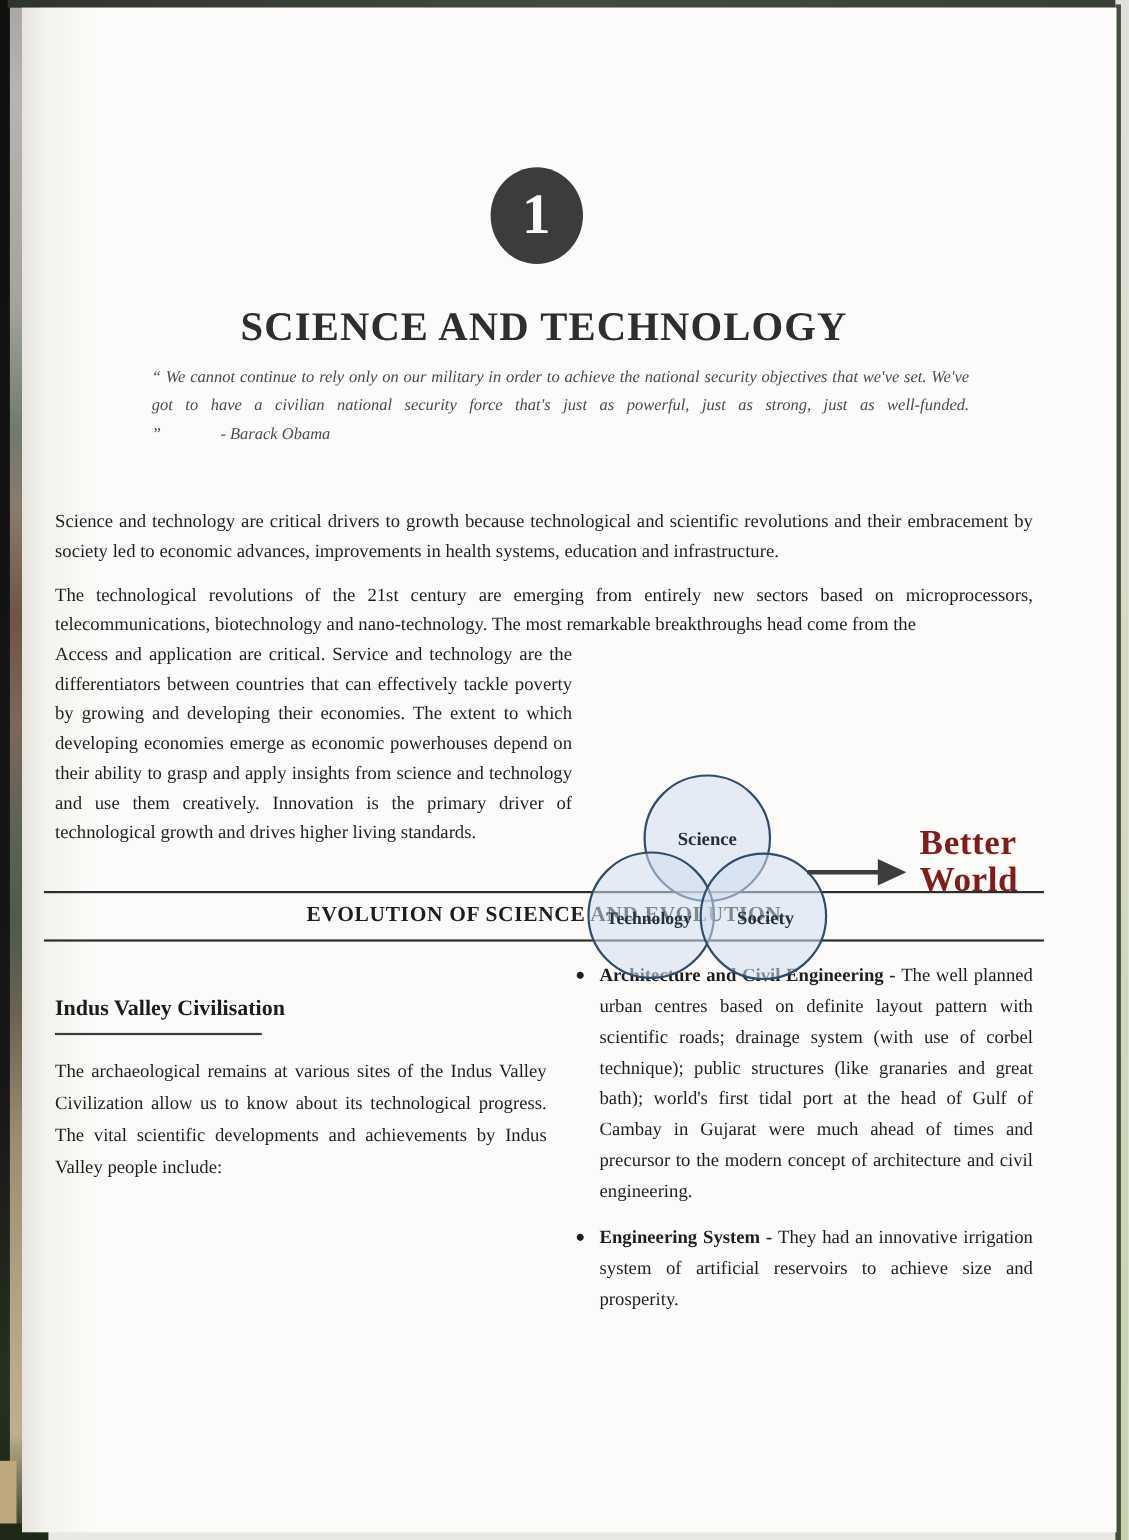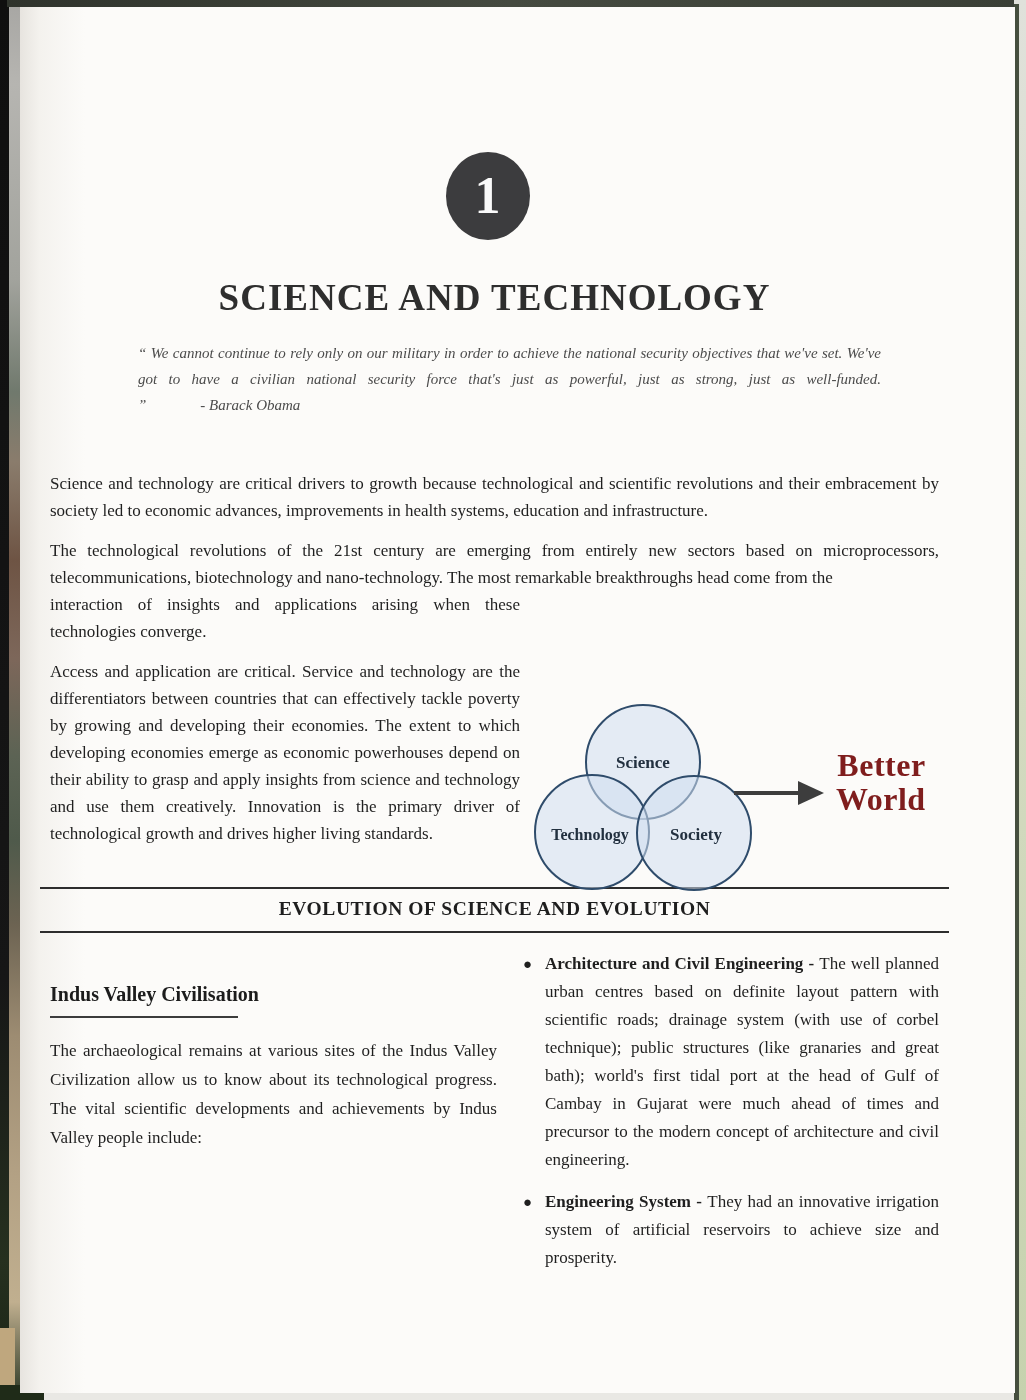--- a/index.html
+++ b/index.html
@@ -42,34 +42,34 @@
   }
   .badge span { color:#fafafa; font-size:52px; font-weight:bold; line-height:1; }
 
   
   .title { text-align:center; margin-top:38px; color:#2e2e2e; font-weight:bold; }
   .title .t1 { font-size:37px; letter-spacing:1px; line-height:40px; }
   .title .t2 { font-size:37px; letter-spacing:1px; line-height:40px; margin-top:14px; }
 
   
   .quote {
-    margin:22px 58px 0 88px; font-style:italic; color:#4b4b4b;
+    margin:12px 58px 0 88px; font-style:italic; color:#4b4b4b;
     font-size:15px; line-height:26px; text-align:justify;
   }
   .quote .attr { font-style:italic; padding-left:54px; white-space:nowrap; }
 
   
   .bodytext { margin-top:52px; font-size:17px; line-height:27px; color:#1f1f1f; }
   .bodytext p { text-align:justify; margin-bottom:13px; }
   .bodytext p.tight { margin-bottom:0; }
   .bodytext .narrow { width:470px; }
   .lead-bold { font-weight:bold; }
 
   
-  .figure { position:absolute; left:528px; top:692px; width:440px; height:235px;text-align:right; }
+  .figure { position:absolute; left:528px; top:692px; width:440px; height:235px; }
   .figure svg { position:absolute; left:0; top:0; }
   .better {
     position:absolute; left:308px; top:56px; font-weight:bold; color:#7f1d1d;
     font-size:32px; line-height:34px; letter-spacing:0.5px;
   }
 
   
   .banner { margin:40px -10px 0 -10px; border-top:2px solid #2d2d2d; border-bottom:2px solid #2d2d2d; padding:9px 0 11px; }
   .banner h2 { text-align:center; font-size:19.5px; letter-spacing:0.6px; color:#1e1e1e; }
 
@@ -106,21 +106,20 @@
 
       <div class="title">
         <div class="t1">SCIENCE AND TECHNOLOGY</div>
       </div>
 
       <div class="quote"><span>“ We cannot continue to rely only on our military in order to achieve the national security objectives that we've set. We've got to have a civilian national security force that's just as powerful, just as strong, just as well-funded. ”</span><span class="attr">-    Barack Obama</span></div>
 
       <div class="bodytext">
         <p>Science and technology are critical drivers to growth because technological and scientific revolutions and their embracement by society led to economic advances, improvements in health systems, education and infrastructure.</p>
         <p class="tight">The technological revolutions of the 21st century are emerging from entirely new sectors based on microprocessors, telecommunications, biotechnology and nano-technology. The most remarkable breakthroughs head come from the</p>
-        <p class="narrow">interaction of insights and applications arising when these technologies converge.</p>
         <p class="narrow">Access and application are critical. Service and technology are the differentiators between countries that can effectively tackle poverty by growing and developing their economies. The extent to which developing economies emerge as economic powerhouses depend on their ability to grasp and apply insights from science and technology and use them creatively. Innovation is the primary driver of technological growth and drives higher living standards.</p>
       </div>
 
       <div class="banner">
         <h2>EVOLUTION OF SCIENCE AND EVOLUTION</h2>
       </div>
 
       <div class="cols">
         <div class="col-l">
           <div class="subhead">Indus Valley Civilisation</div>

